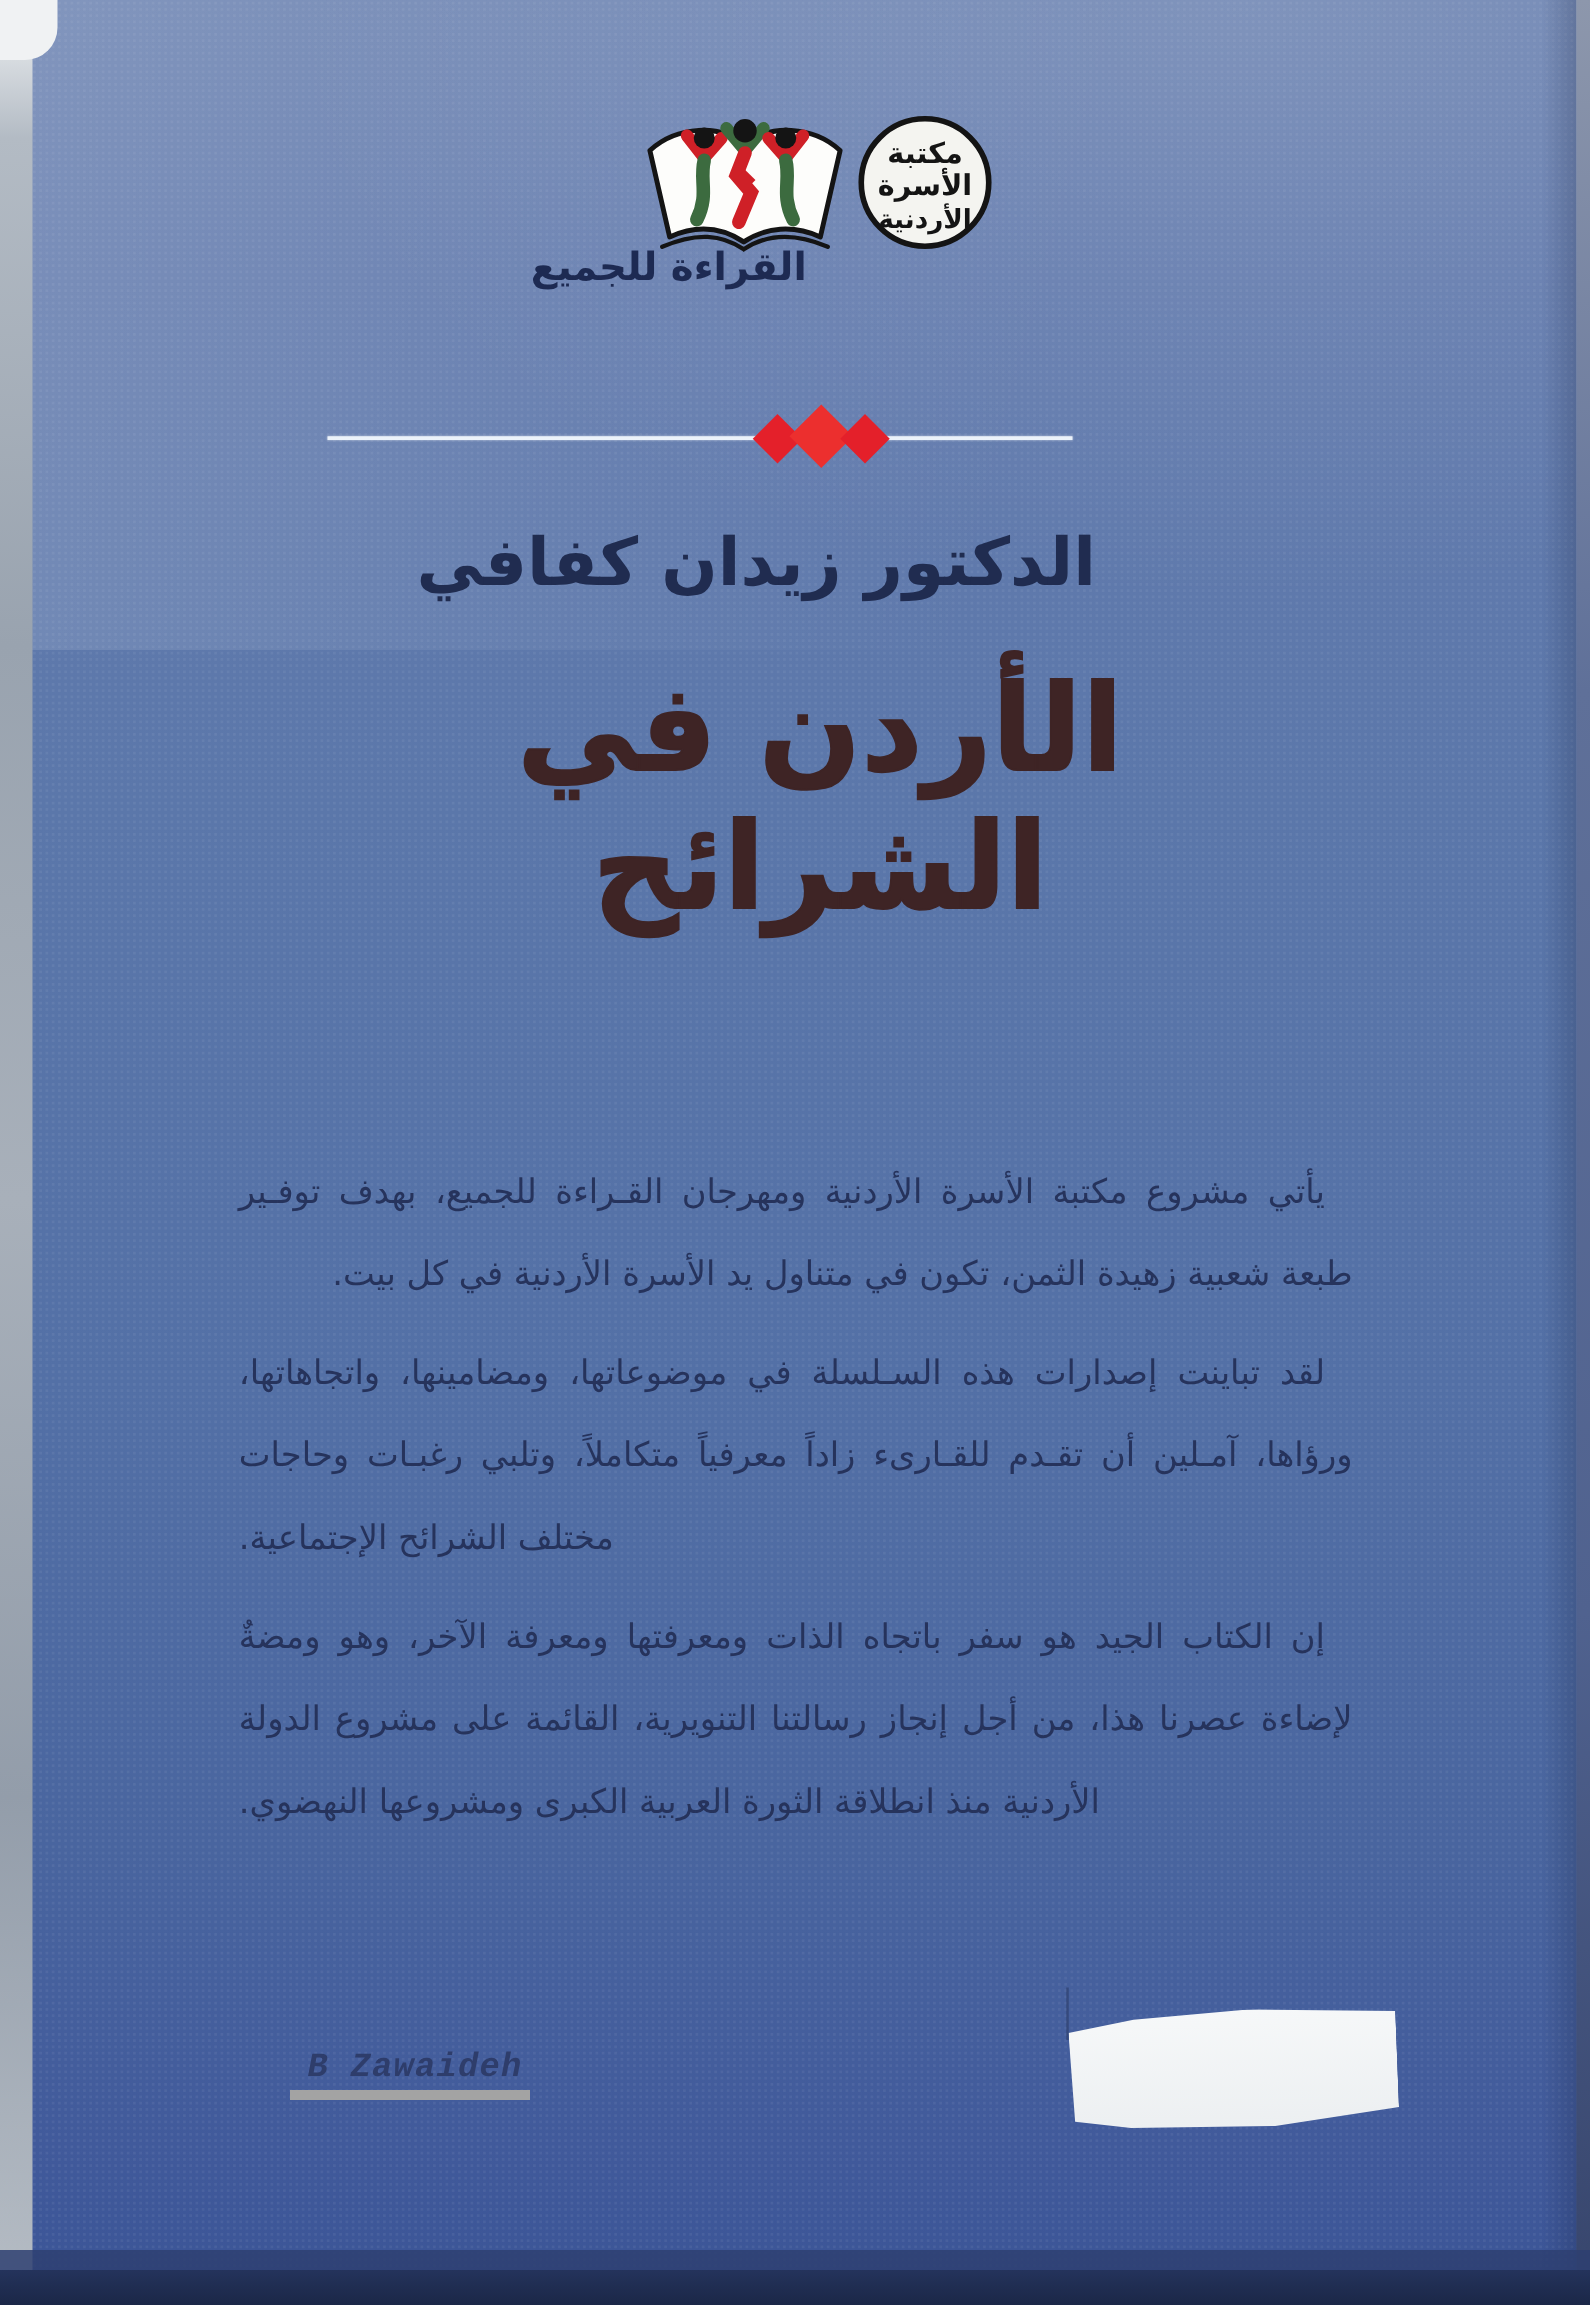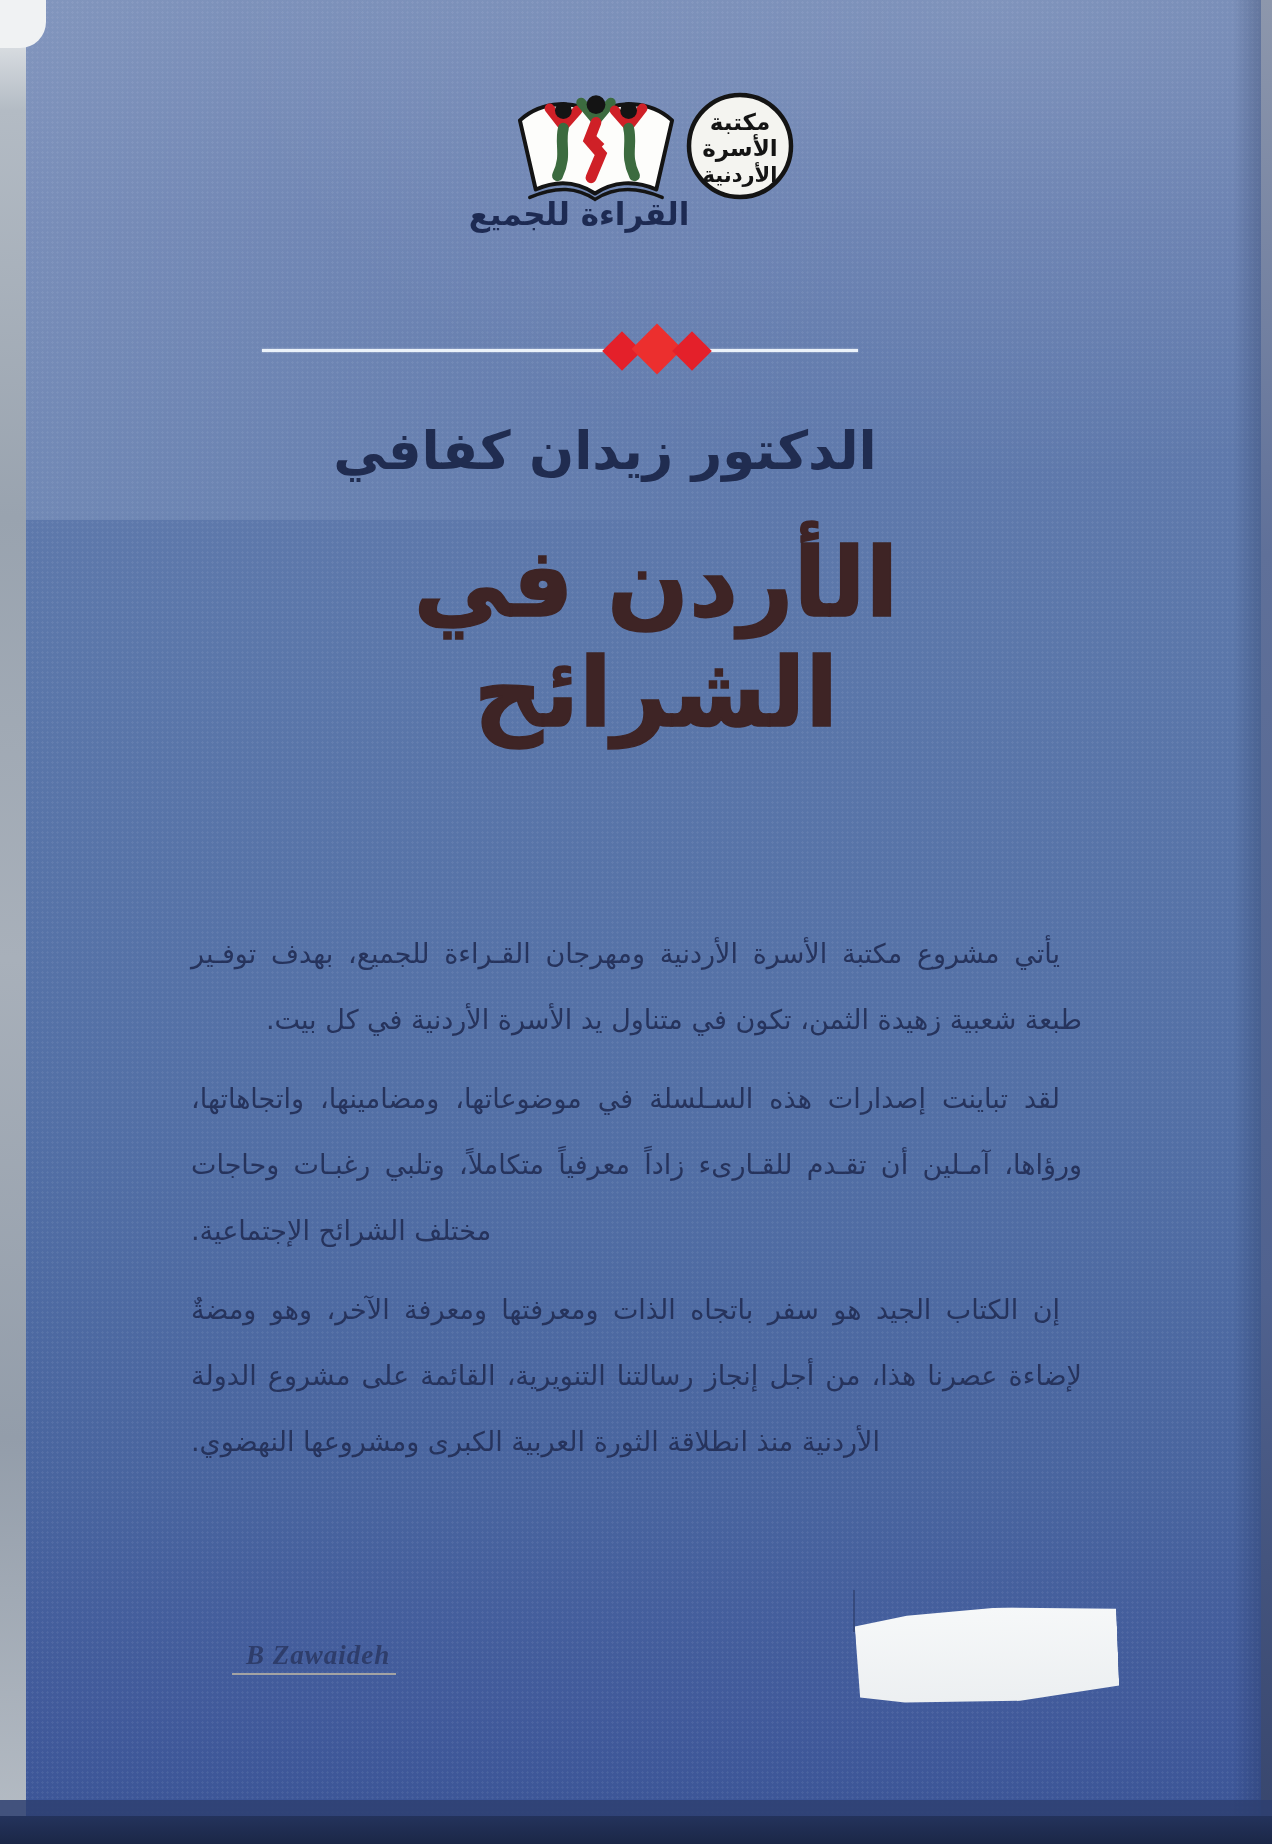--- a/index.html
+++ b/index.html
@@ -56,21 +56,20 @@
   }
   
   .logo-book{position:absolute;left:512px;top:86px;width:168px;height:132px;}
   .logo-badge{position:absolute;left:684px;top:90px;width:112px;height:112px;}
   .badge-text{font-family:"DejaVu Sans",sans-serif;font-weight:bold;}
   .reading-label{
     position:absolute;left:420px;top:196px;width:230px;
     direction:rtl;text-align:center;
     font-size:31px;font-weight:bold;color:#1d2a52;
     letter-spacing:-1px;
-    margin-left:44px;
   }
   
   .divider-line{
     position:absolute;left:262px;top:349px;width:596px;height:3px;
     background:#ebf2fa;box-shadow:0 0 2px rgba(255,255,255,0.6);
   }
   .diamond{position:absolute;background:#e4202a;transform:rotate(45deg);}
   .diamond.big{width:36px;height:36px;left:639px;top:331px;background:#ec2f2e;}
   .diamond.sml-l{width:28px;height:28px;left:608px;top:337px;}
   .diamond.sml-r{width:28px;height:28px;left:678px;top:337px;}
@@ -94,23 +93,23 @@
     position:absolute;left:178px;top:908px;width:917px;
     direction:rtl;text-align:justify;
     font-size:27px;line-height:66px;color:#26335c;
   }
   .body-text p{margin:13px;text-indent:22px;}
   .p-center-last{text-align-last:center;}
   .p-left-last{text-align-last:left;}
   
   .signature{
     position:absolute;left:232px;top:1640px;
-    font-family:Liberation Serif, serif;font-style:italic;font-weight:bold;
+    font-family:Liberation Mono, monospace;font-style:italic;font-weight:bold;
     font-size:27px;color:#2e3d6b;letter-spacing:1px;
-    border-bottom:2px solid #a3a3a3;padding:0 6px 2px 14px;
+    border-bottom:8px solid #a3a3a3;padding:0 6px 2px 14px;
   }
   .crease{
     position:absolute;left:853px;top:1590px;width:2px;height:42px;
     background:rgba(25,35,65,0.35);
   }
   .sticker{
     position:absolute;left:856px;top:1608px;width:262px;height:96px;
     background:linear-gradient(180deg,#f6f8f9,#eceff1);
     transform:rotate(-2.2deg);
     clip-path:polygon(0% 14%, 20% 5%, 55% 0%, 100% 6%, 100% 86%, 62% 98%, 18% 95%, 1% 88%);

